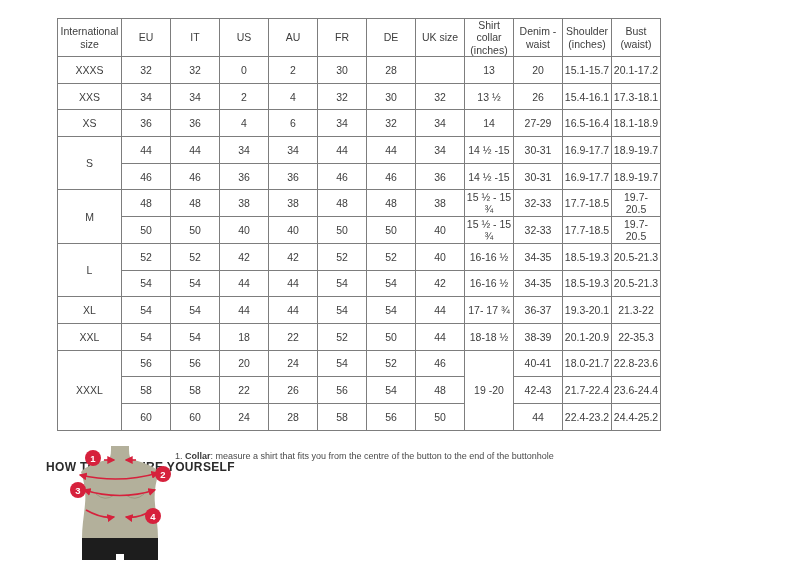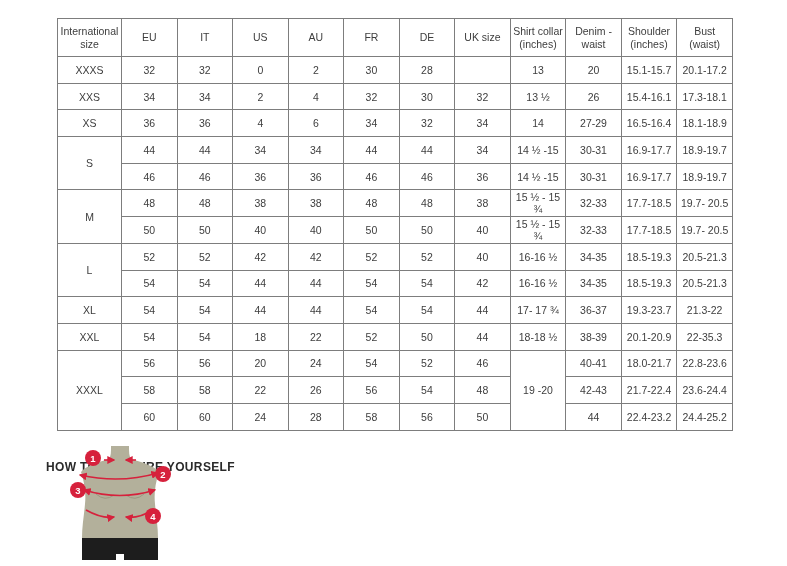--- a/index.html
+++ b/index.html
@@ -5,21 +5,21 @@
   * { box-sizing: border-box; }
   html,body { margin:0; padding:0; }
   body {
     width:787px; height:566px; position:relative; overflow:hidden;
     background:#ffffff;
     font-family:"Liberation Sans", sans-serif;
   }
 
   
   .size-table {
-    position:absolute; left:57px; top:18px; width:676px;
+    position:absolute; left:57px; top:18px; width:604px;
     border-collapse:collapse; table-layout:fixed;
   }
   .size-table th, .size-table td {
     border:1px solid #7d7d7d;
     text-align:center; vertical-align:middle;
     color:#3d3d3d; padding:0 1px;
     overflow:hidden;
   }
   .size-table th {
     font-weight:normal; font-size:10.5px; height:38px; line-height:1.15;
@@ -202,21 +202,21 @@
         <td>XL</td>
         <td>54</td>
         <td>54</td>
         <td>44</td>
         <td>44</td>
         <td>54</td>
         <td>54</td>
         <td>44</td>
         <td>17- 17 ¾</td>
         <td>36-37</td>
-        <td>19.3-23.7</td>
+        <td>19.3-20.1</td>
         <td>21.3-22</td>
       </tr>
       <tr>
         <td>XXL</td>
         <td>54</td>
         <td>54</td>
         <td>18</td>
         <td>22</td>
         <td>52</td>
         <td>50</td>
@@ -300,13 +300,17 @@
       <text x="101" y="33.5" fill="#ffffff">2</text>
       <circle cx="16" cy="46" r="8" fill="#d6213c"></circle>
       <text x="16" y="49.5" fill="#ffffff">3</text>
       <circle cx="91" cy="72" r="8" fill="#d6213c"></circle>
       <text x="91" y="75.5" fill="#ffffff">4</text>
     </g>
   </svg>
 </div>
 
 <div class="steps">
+  <div>
+    <span>1.</span>
+    <b>Collar</b><span>: measure a shirt that fits you from the centre of the button to the end of the buttonhole</span>
+  </div>
 </div>
 
 </body></html>

